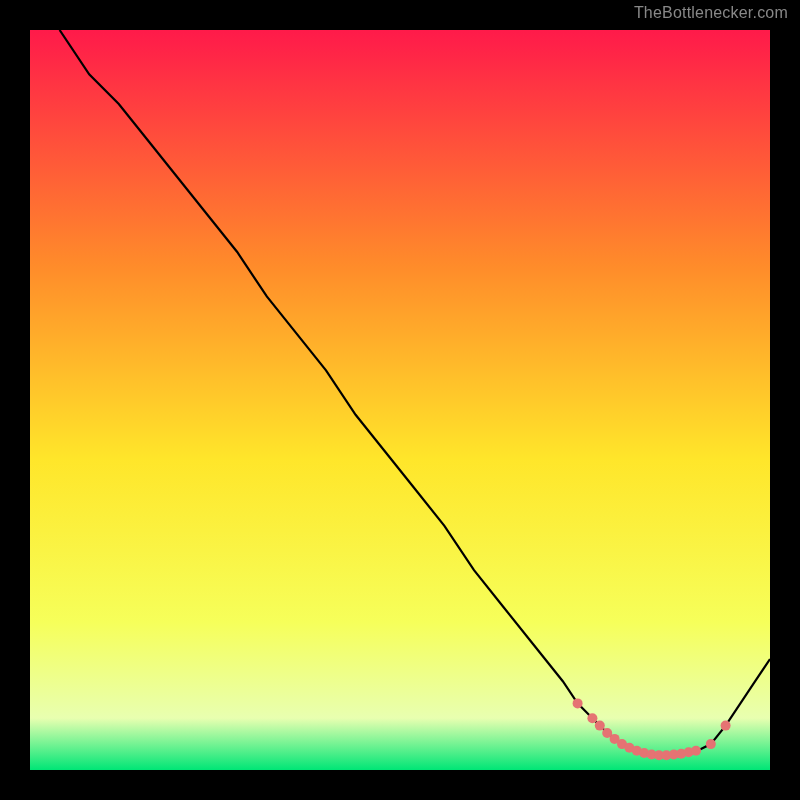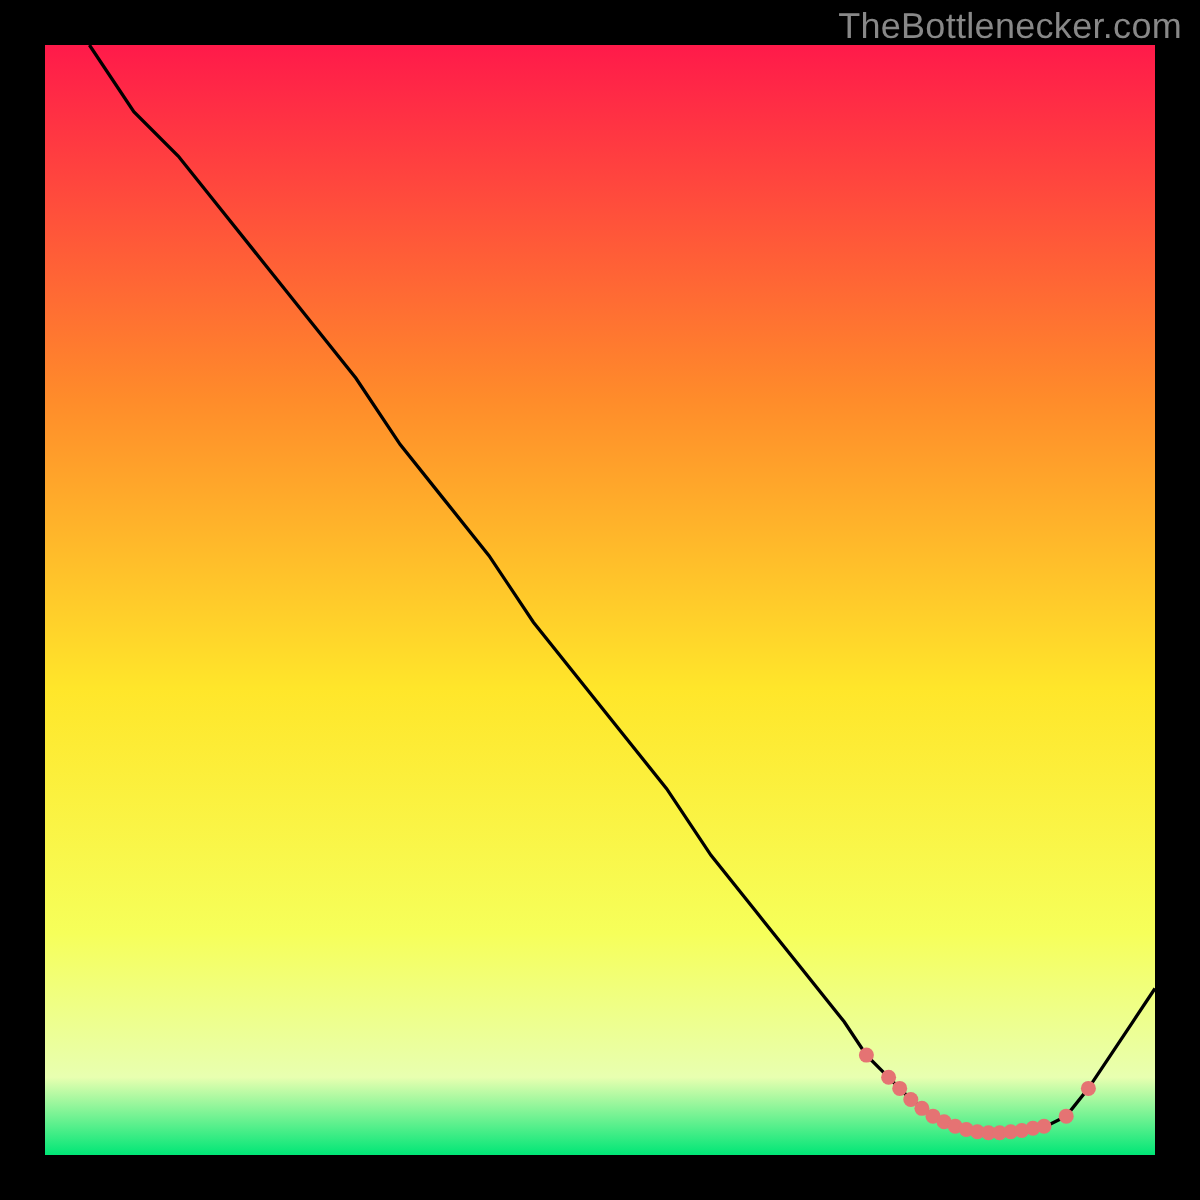--- a/index.html
+++ b/index.html
@@ -17,21 +17,21 @@
     left: 0;
     width: 800px;
     height: 800px;
     background: #000;
   }
   .watermark {
     position: absolute;
     top: 4px;
     right: 12px;
     color: #888;
-    font-size: 24px;
+    font-size: 16px;
     font-weight: 500;
     letter-spacing: 0.2px;
     z-index: 5;
   }
   .plot {
     position: absolute;
     top: 30px;
     left: 30px;
     width: 740px;
     height: 740px;

